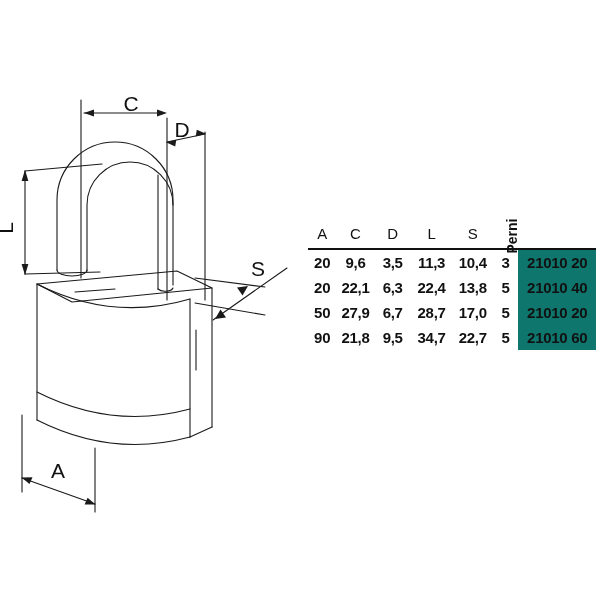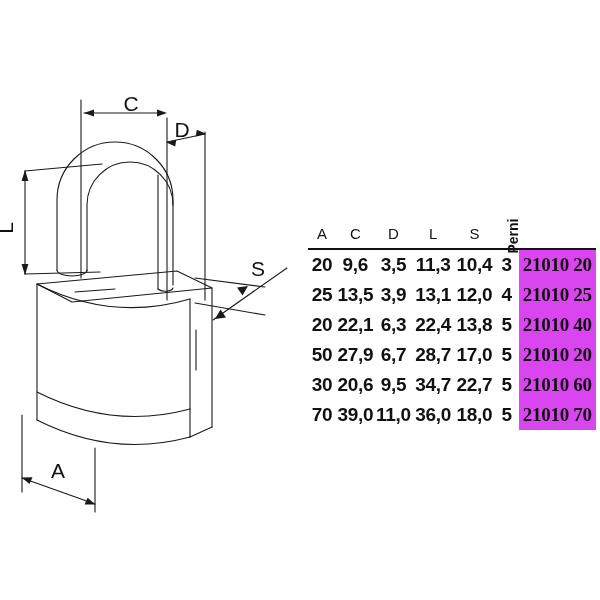--- a/index.html
+++ b/index.html
@@ -44,44 +44,43 @@
     color: #111;
     text-align: center;
     padding: 0 0 6px 0;
     vertical-align: bottom;
     height: 42px;
   }
   table.specs thead tr {
     border-bottom: 2px solid #111;
   }
   table.specs td {
-    font-size: 19px;
+    font-size: 15px;
     font-weight: bold;
     color: #111;
     text-align: center;
     padding: 4px 0 4px 0;
     letter-spacing: -0.3px;
     white-space: nowrap;
   }
   th.col-a, td.col-a { width: 30px; }
   th.col-c, td.col-c { width: 40px; }
   th.col-d, td.col-d { width: 38px; }
   th.col-l, td.col-l { width: 44px; }
   th.col-s, td.col-s { width: 42px; }
   th.col-perni, td.col-perni { width: 28px; }
   th.col-code, td.col-code {
     width: 80px;
     text-align: right;
     padding-right: 2px;
   }
   td.col-code {
-    background: #d946ef;
+    background: #0f766e;
     font-size: 16px;
     letter-spacing: -0.2px;
-    font-family: Liberation Serif, serif;
   }
   th.col-perni {
     position: relative;
   }
   .perni-rot {
     display: inline-block;
     transform: rotate(-90deg);
     transform-origin: center center;
     font-size: 14px;
     font-weight: bold;
@@ -199,61 +198,43 @@
           <tr>
             <td class="col-a">20</td>
             <td class="col-c">9,6</td>
             <td class="col-d">3,5</td>
             <td class="col-l">11,3</td>
             <td class="col-s">10,4</td>
             <td class="col-perni">3</td>
             <td class="col-code">21010 20</td>
           </tr>
           <tr>
-            <td class="col-a">25</td>
-            <td class="col-c">13,5</td>
-            <td class="col-d">3,9</td>
-            <td class="col-l">13,1</td>
-            <td class="col-s">12,0</td>
-            <td class="col-perni">4</td>
-            <td class="col-code">21010 25</td>
-          </tr>
-          <tr>
             <td class="col-a">20</td>
             <td class="col-c">22,1</td>
             <td class="col-d">6,3</td>
             <td class="col-l">22,4</td>
             <td class="col-s">13,8</td>
             <td class="col-perni">5</td>
             <td class="col-code">21010 40</td>
           </tr>
           <tr>
             <td class="col-a">50</td>
             <td class="col-c">27,9</td>
             <td class="col-d">6,7</td>
             <td class="col-l">28,7</td>
             <td class="col-s">17,0</td>
             <td class="col-perni">5</td>
             <td class="col-code">21010 20</td>
           </tr>
           <tr>
-            <td class="col-a">30</td>
-            <td class="col-c">20,6</td>
+            <td class="col-a">90</td>
+            <td class="col-c">21,8</td>
             <td class="col-d">9,5</td>
             <td class="col-l">34,7</td>
             <td class="col-s">22,7</td>
             <td class="col-perni">5</td>
             <td class="col-code">21010 60</td>
           </tr>
-          <tr>
-            <td class="col-a">70</td>
-            <td class="col-c">39,0</td>
-            <td class="col-d">11,0</td>
-            <td class="col-l">36,0</td>
-            <td class="col-s">18,0</td>
-            <td class="col-perni">5</td>
-            <td class="col-code">21010 70</td>
-          </tr>
         </tbody>
     </table>
   </div>
 
 </div>
 
 </body></html>

